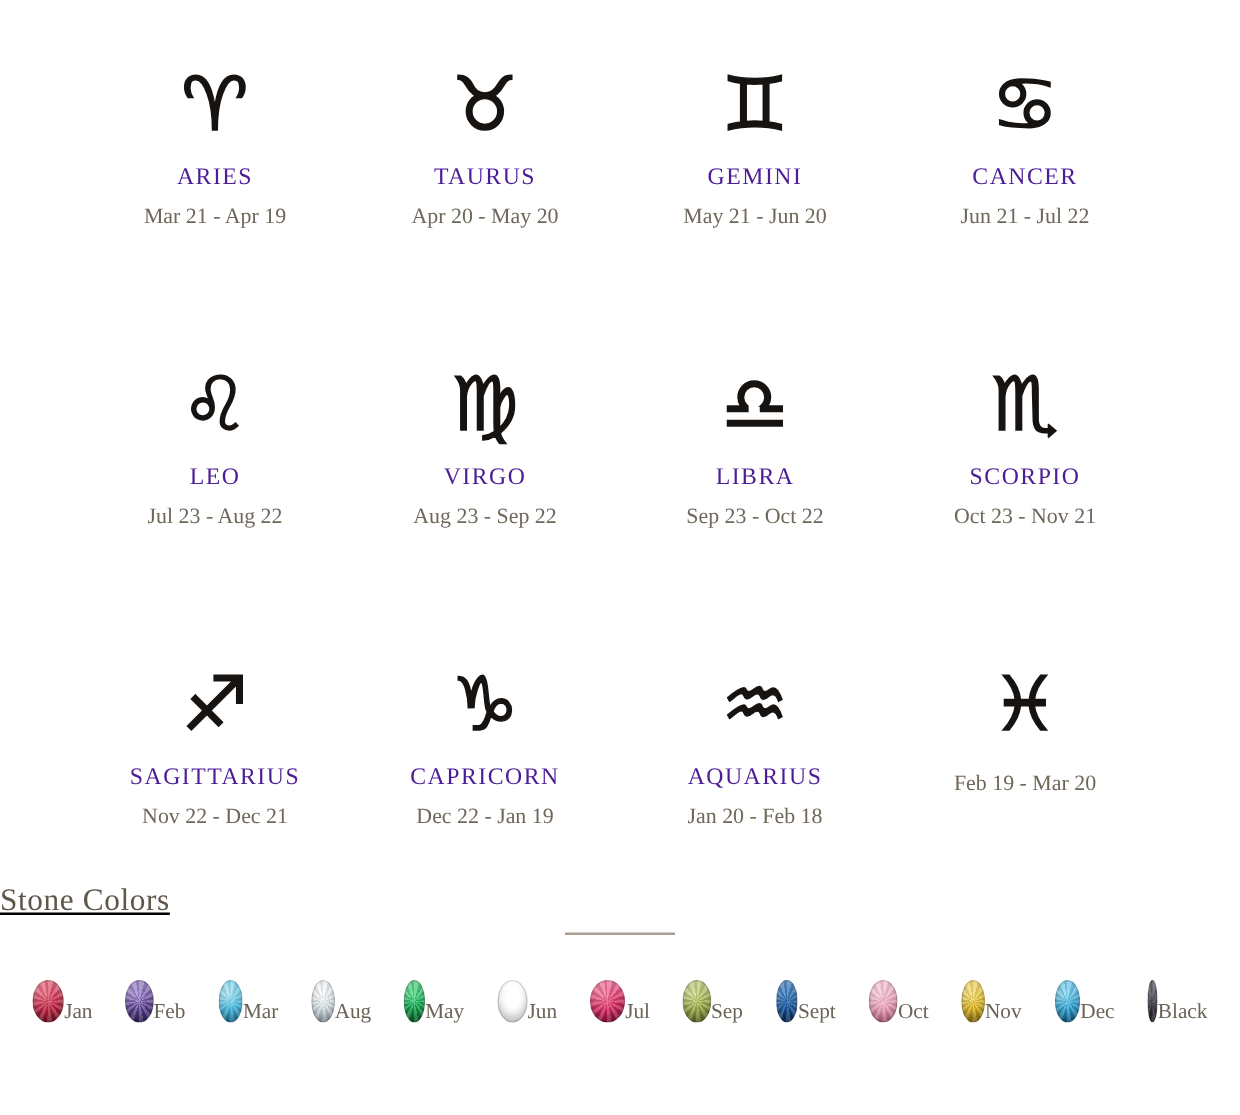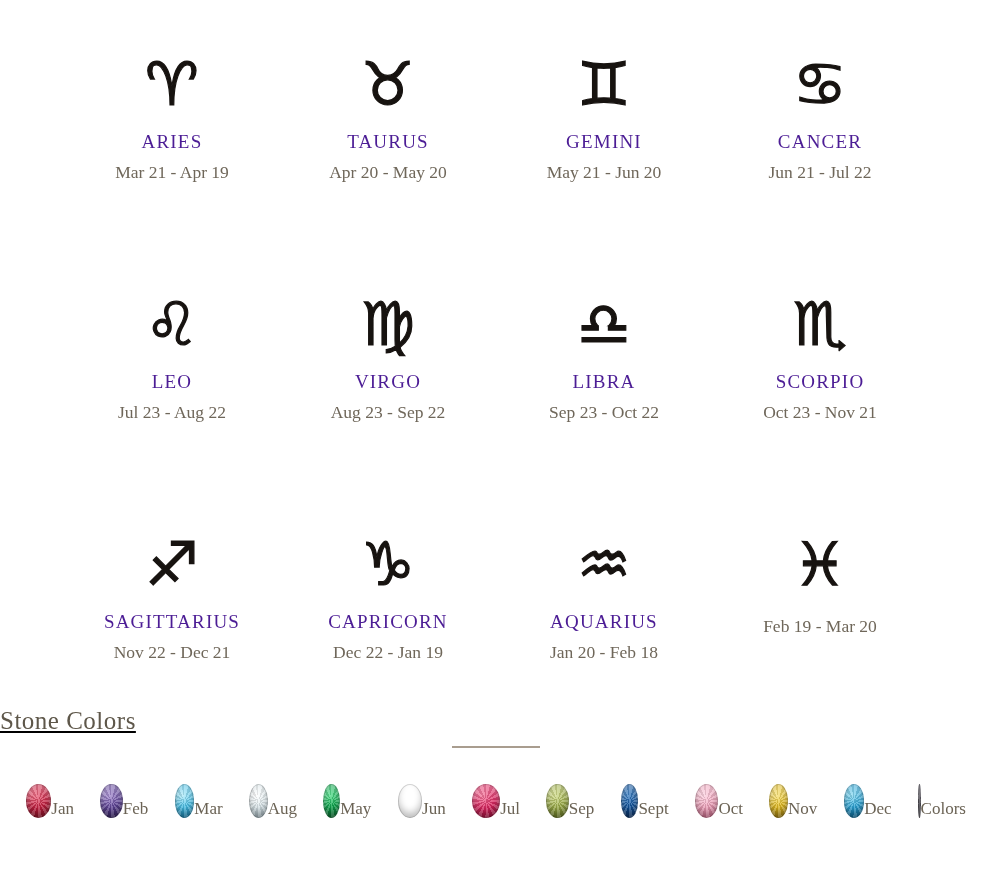--- a/index.html
+++ b/index.html
@@ -197,15 +197,15 @@
   <div class="gem-item">
     <div class="gem" style="background: repeating-conic-gradient(rgba(255, 255, 255, 0.22) 0deg, rgba(255, 255, 255, 0.22) 14deg, rgba(0, 0, 0, 0.1) 14deg, rgba(0, 0, 0, 0.1) 28deg), radial-gradient(circle at 38% 32%, rgb(247, 226, 122) 0%, rgb(227, 187, 30) 48%, rgb(168, 132, 14) 88%);"></div>
     <div class="gem-label">Nov</div>
   </div>
   <div class="gem-item">
     <div class="gem" style="background: repeating-conic-gradient(rgba(255, 255, 255, 0.22) 0deg, rgba(255, 255, 255, 0.22) 14deg, rgba(0, 0, 0, 0.1) 14deg, rgba(0, 0, 0, 0.1) 28deg), radial-gradient(circle at 38% 32%, rgb(142, 220, 242) 0%, rgb(43, 165, 216) 48%, rgb(13, 111, 160) 88%);"></div>
     <div class="gem-label">Dec</div>
   </div>
   <div class="gem-item">
     <div class="gem" style="background: repeating-conic-gradient(rgba(255, 255, 255, 0.22) 0deg, rgba(255, 255, 255, 0.22) 14deg, rgba(0, 0, 0, 0.1) 14deg, rgba(0, 0, 0, 0.1) 28deg), radial-gradient(circle at 38% 32%, rgb(85, 80, 94) 0%, rgb(43, 40, 51) 48%, rgb(18, 16, 24) 88%);"></div>
-    <div class="gem-label">Colors</div>
+    <div class="gem-label">Black</div>
   </div>
 </div>
 
 </body></html>

